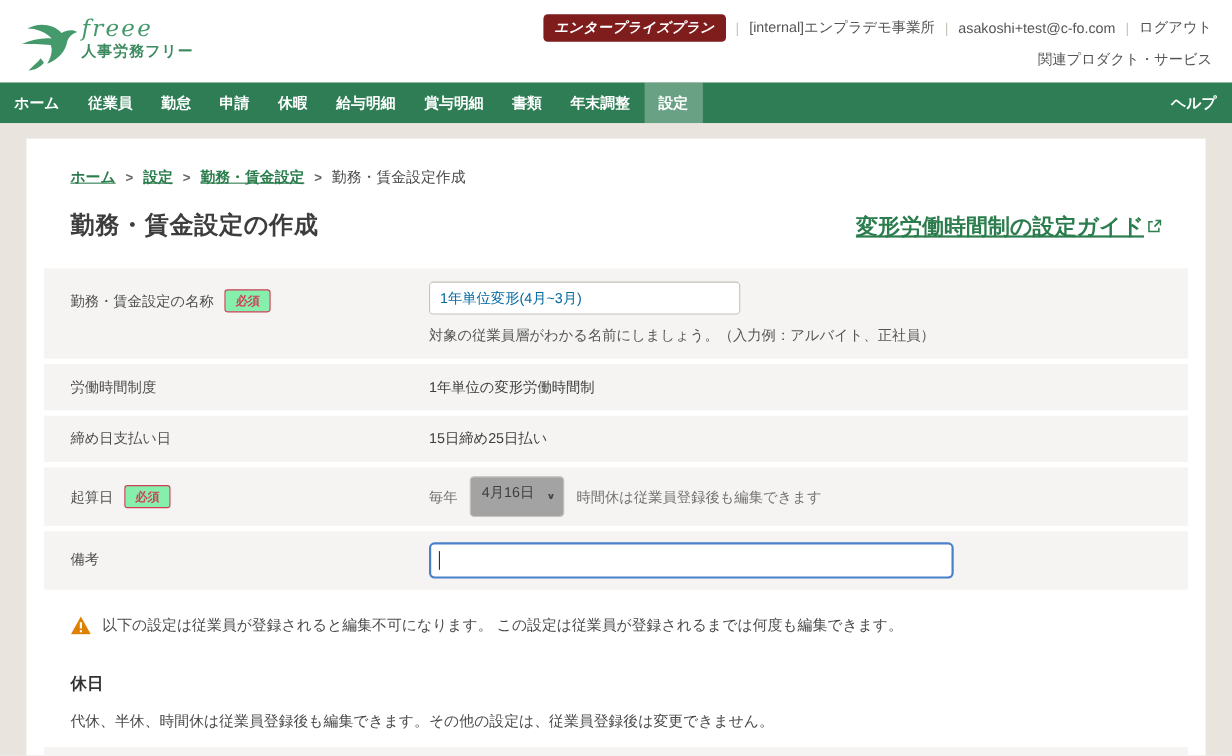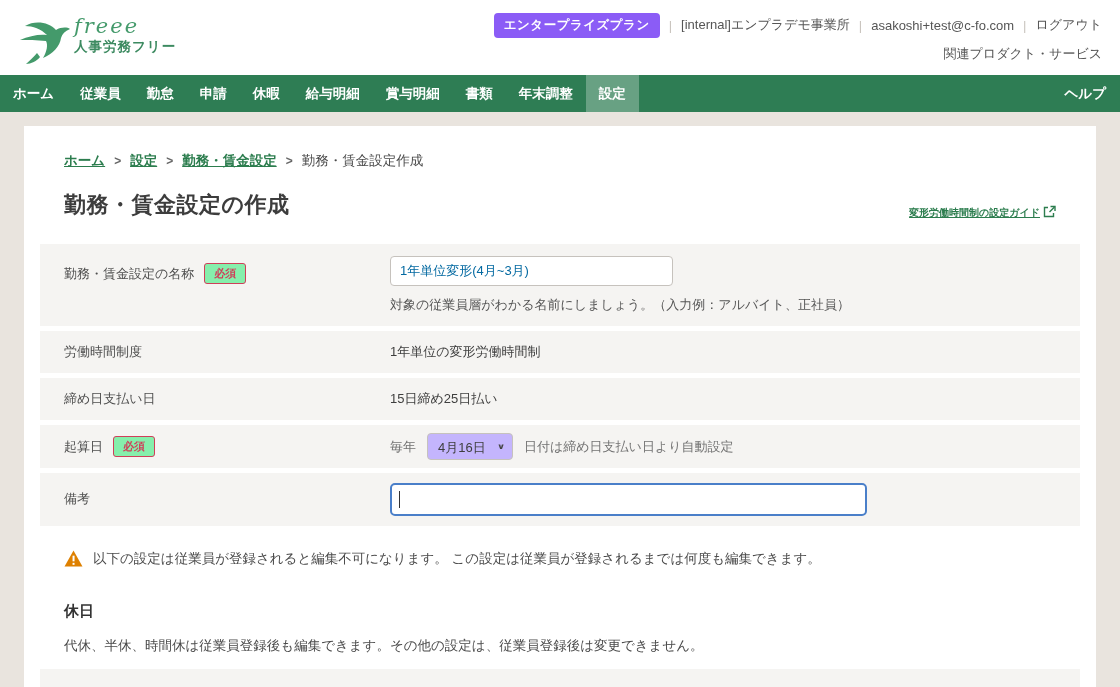--- a/index.html
+++ b/index.html
@@ -21,22 +21,22 @@
   .logo-text { display:flex; flex-direction:column; line-height:1.1; margin-top:4px; }
   .logo-script {
     font-family:"DejaVu Serif","Liberation Serif",serif;
     font-style:italic; font-size:21px; color:#449a6b; letter-spacing:2px;
   }
   .logo-sub { font-size:13.5px; font-weight:bold; color:#3c8a60; margin-top:2px; letter-spacing:1px; }
 
   .account { text-align:right; font-size:13px; color:#555; }
   .account-line1 { display:flex; align-items:center; gap:9px; justify-content:flex-end; }
   .plan-badge {
-    background:#8b5cf6; color:#fff; font-weight:bold; font-size:12.5px;
-    padding:4px 10px; border-radius:4px; letter-spacing:0.5px;
+    background:#7f1d1d; color:#fff; font-weight:bold; font-size:12.5px;
+    padding:4px 10px; border-radius:4px; letter-spacing:0.5px;font-style:italic;
   }
   .sep { color:#c9c4be; font-size:13px; }
   .account a { color:#555; text-decoration:none;font-family:Liberation Serif, serif; }
   .account-line2 { margin-top:7px; font-size:13px; color:#555; }
 
   
   .mainnav {
     height:37px; flex:0 0 37px; background:#2e7d54;
     display:flex; align-items:stretch; justify-content:space-between;
     font-size:13.5px;
@@ -52,21 +52,21 @@
   
   .content { flex:1 1 auto; background:#e9e4de; padding:14px 24px 0; overflow:hidden; }
   .card { background:#fff; height:100%; padding:26px 16px 0; }
 
   .breadcrumb { margin-left:24px; font-size:13.5px; color:#4a4a4a; display:flex; align-items:center; gap:9px; }
   .breadcrumb a { color:#2c7d4e; font-weight:bold; text-decoration:underline; }
   .crumb-sep { color:#666; font-weight:bold; font-size:12px; }
 
   .title-row { display:flex; align-items:flex-end; justify-content:space-between; margin:20px 24px 24px; }
   .page-title { font-size:22px; font-weight:bold; color:#3d3d3d; letter-spacing:0.5px; }
-  .guide-link { color:#2c7d4e; font-weight:bold; font-size:10px; text-decoration:underline; display:inline-flex; align-items:center; gap:3px; }
+  .guide-link { color:#2c7d4e; font-weight:bold; font-size:20px; text-decoration:underline; display:inline-flex; align-items:center; gap:3px; }
 
   
   .form-row {
     display:grid; grid-template-columns:326px 1fr;
     background:#f5f4f2; padding:12px 24px; margin-bottom:5px;
     align-items:flex-start; font-size:13px;
   }
   .row-label { color:#4e4e4e; padding-top:7px; display:flex; align-items:center; }
   .form-row.slim .row-label, .form-row.slim .row-value { padding-top:0; }
   .required-badge {
@@ -78,22 +78,22 @@
     width:283px; height:30px; border:1px solid #c6c2bd; border-radius:4px;
     background:#fff; font-size:13px; padding:0 9px; color:#0369a1;
     font-family:"Liberation Sans","DejaVu Sans",sans-serif; outline:none;
   }
   .helper { margin-top:10px; font-size:13px; color:#555; }
 
   .inline-field { display:flex; align-items:center; gap:11px; }
   .select-wrap { position:relative; display:inline-block; }
   .select-wrap select {
     appearance:none; -webkit-appearance:none;
-    border:1px solid #c6c2bd; border-radius:4px; background:#c4b5fd;
-    font-size:13px; color:#3e3e3e; padding:6px 26px 4px 10px; outline:none;
+    border:1px solid #c6c2bd; border-radius:4px; background:#a3a3a3;
+    font-size:13px; color:#3e3e3e; padding:6px 26px 14px 10px; outline:none;
     font-family:"Liberation Sans","DejaVu Sans",sans-serif;
   }
   .select-wrap::after {
     content:"\2228"; position:absolute; right:8px; top:50%; transform:translateY(-54%) scaleY(0.8);
     font-size:10px; font-weight:bold; color:#444; pointer-events:none;
   }
   .field-note { font-size:13px; color:#737373; }
 
   .memo-wrap { position:relative; display:inline-block; }
   .memo-input {
@@ -218,21 +218,21 @@
           <span>起算日</span>
           <span class="required-badge">必須</span>
         </div>
         <div class="row-field inline-field">
           <span class="field-note">毎年</span>
           <span class="select-wrap">
             <select>
               <option>4月16日</option>
             </select>
           </span>
-          <span class="field-note">日付は締め日支払い日より自動設定</span>
+          <span class="field-note">時間休は従業員登録後も編集できます</span>
         </div>
       </div>
 
       <div class="form-row" style="padding-top:10px;padding-bottom:10px;">
         <div class="row-label">備考</div>
         <div class="row-field">
           <span class="memo-wrap">
             <input type="text" class="memo-input" value="" style="">
             <span class="caret"></span>
           </span>

